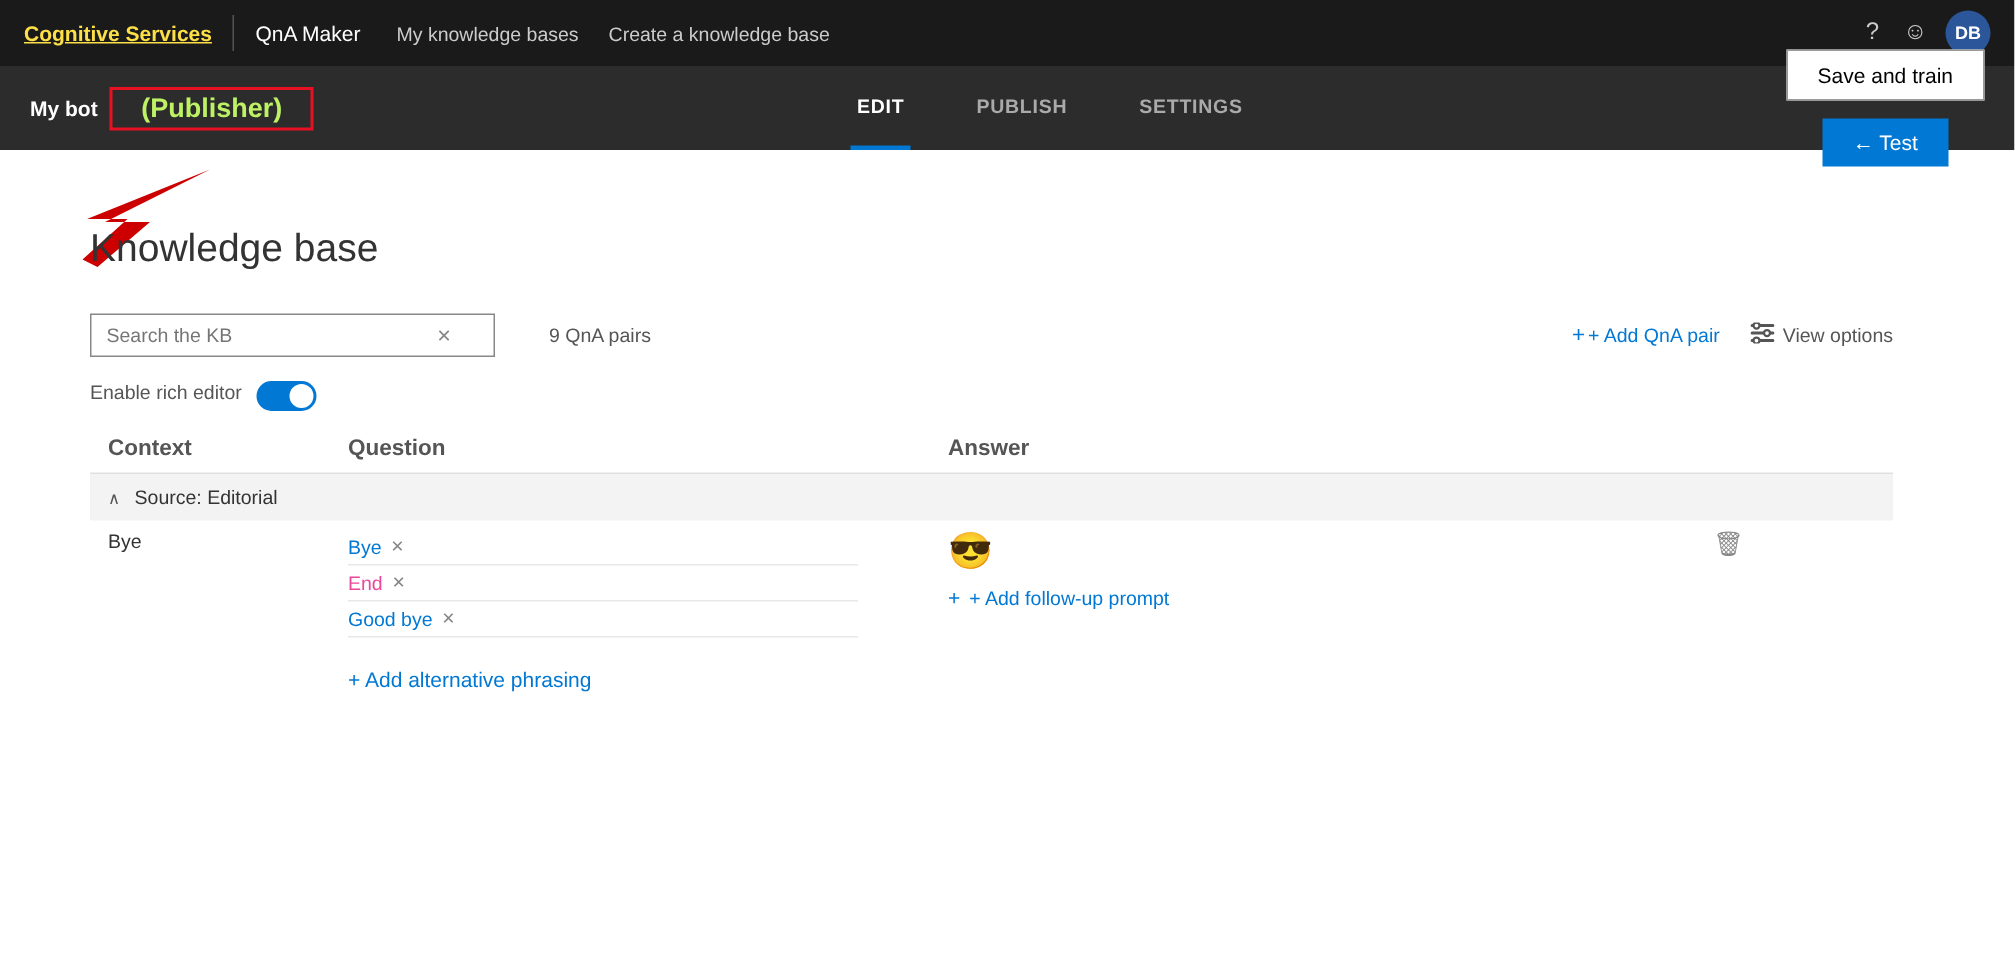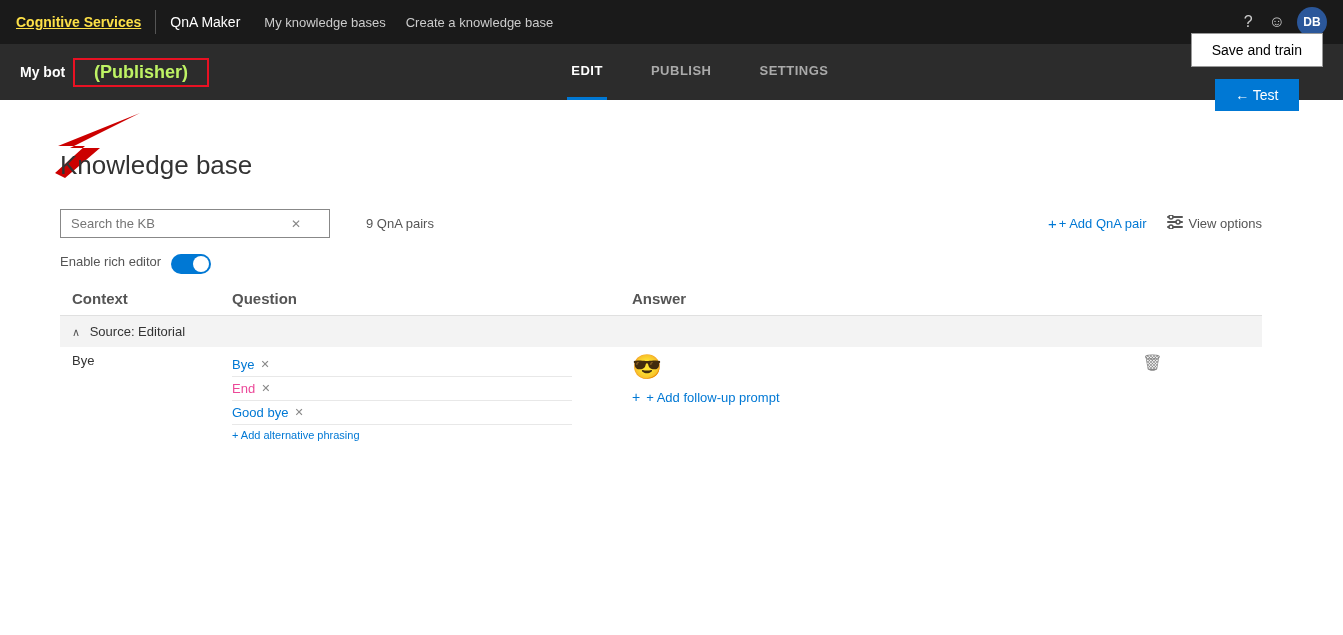--- a/index.html
+++ b/index.html
@@ -289,23 +289,23 @@
     .question-tag .x-icon {
       color: #888;
       font-size: 11px;
       cursor: pointer;
     }
     .add-alt-phrasing {
       display: flex;
       align-items: flex-end;
       gap: 4px;
       color: #0078d4;
-      font-size: 11px;
-      cursor: pointer;
-      margin-top: 4px;
+      font-size: 14px;
+      cursor: pointer;
+      margin-top: 20px;
     }
 
     .emoji-answer {
       font-size: 24px;
       display: block;
       margin-bottom: 8px;
     }
     .add-followup {
       display: flex;
       align-items: center;

